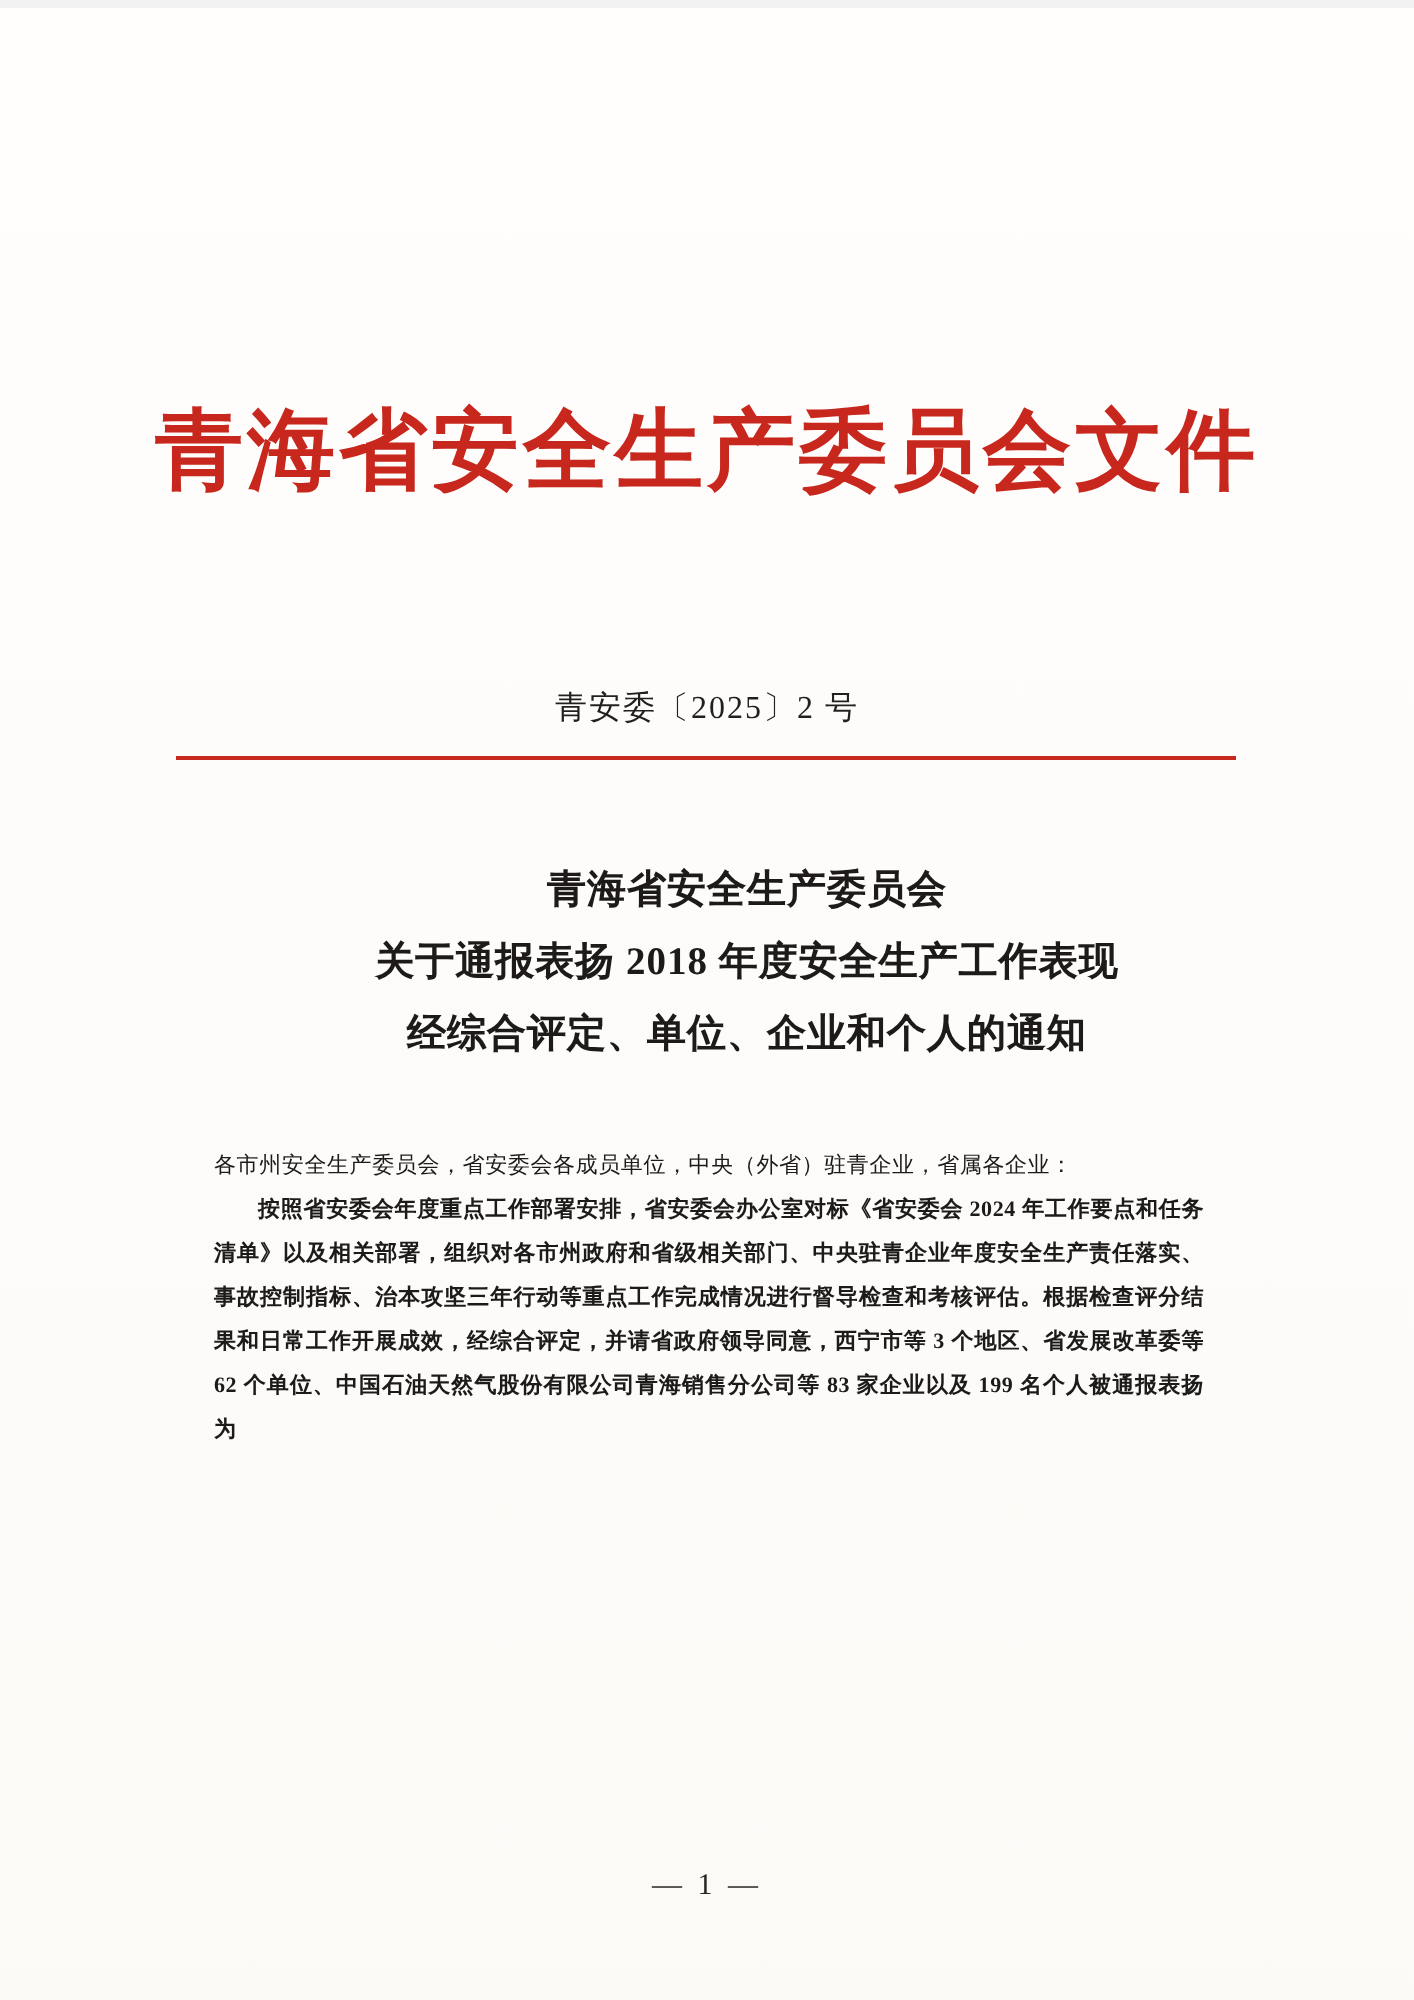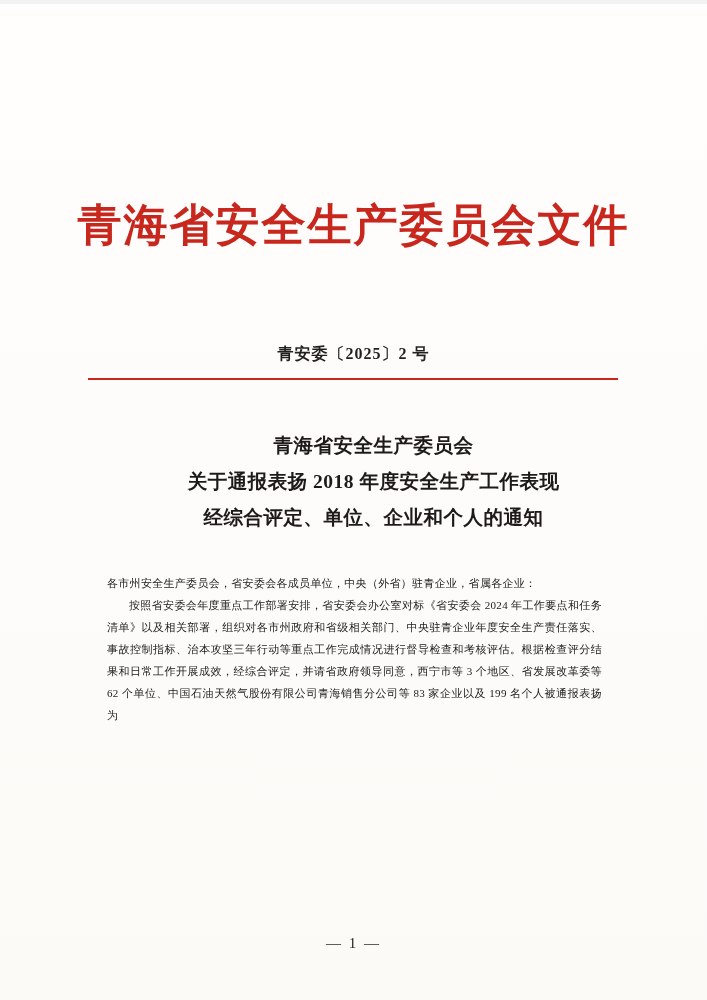--- a/index.html
+++ b/index.html
@@ -47,21 +47,20 @@
   }
   .doc-number {
     position: absolute;
     top: 340px;
     left: 0;
     width: 707px;
     text-align: center;
     font-size: 16px;
     color: #231f1e;
     letter-spacing: 1px;
-    font-weight: bold;
   }
   .red-rule {
     position: absolute;
     top: 374px;
     left: 88px;
     width: 530px;
     height: 2px;
     background: #c8271d;
   }
   .heading {
@@ -83,21 +82,21 @@
     top: 568px;
     left: 107px;
     width: 495px;
     font-size: 11px;
     color: #1d1a19;
     line-height: 2.0;
     letter-spacing: 0.3px;
     text-align: justify;
   }
   .body-text p { margin: 0; }
-  .body-text p.indent { text-indent: 2em; }
+  .body-text p.indent { text-indent: 2em; font-weight: bold; }
   .page-number {
     position: absolute;
     bottom: 52px;
     left: 0;
     width: 707px;
     text-align: center;
     font-size: 15px;
     color: #2a2625;
     letter-spacing: 2px;
   }

